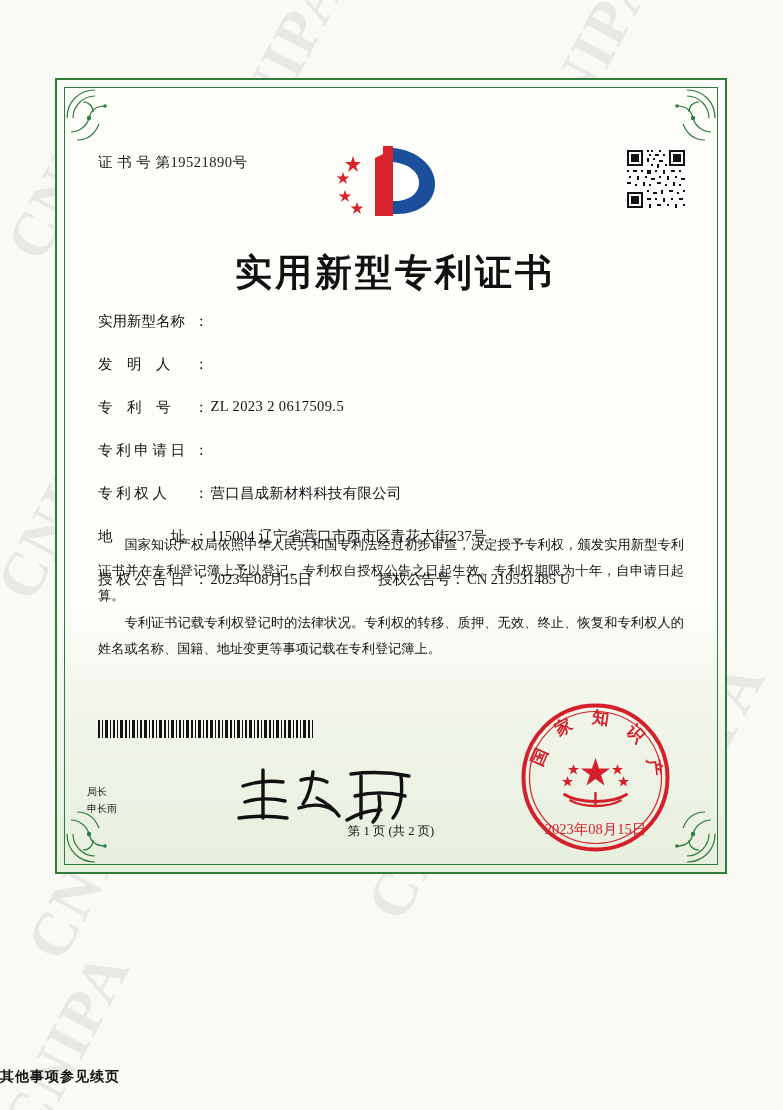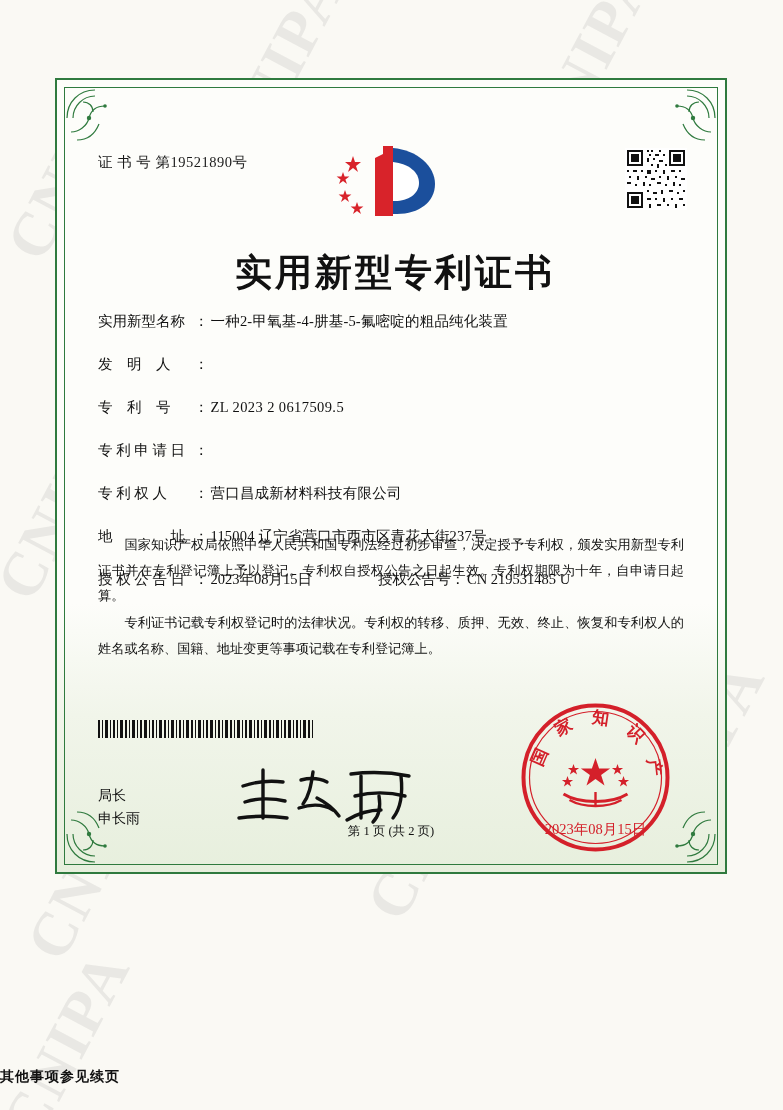--- a/index.html
+++ b/index.html
@@ -114,21 +114,21 @@
 
   
   .fields {
     position: absolute;
     left: 17px;
     right: 17px;
     top: 212px;
   }
   .row {
     display: flex;
-    align-items: center;
+    align-items: flex-start;
     margin-bottom: 24px;
     font-size: 14.5px;
     color: #111;
   }
   .label {
     width: 96px;
     flex: 0 0 96px;
     display: flex;
     justify-content: space-between;
     letter-spacing: 0;
@@ -165,23 +165,23 @@
     left: 17px;
     top: 620px;
     width: 215px;
     height: 18px;
   }
   .barcode svg { display:block; width:215px; height:18px; }
 
   
   .sig-label {
     position: absolute;
-    left: 17px;
+    left: 6px;
     top: 684px;
-    font-size: 14px;
+    font-size: 10px;
     line-height: 1.65;
     color: #111;
   }
   .signature {
     position: absolute;
     left: 148px;
     top: 660px;
     width: 200px;
     height: 70px;
   }
@@ -380,21 +380,20 @@
 
       <div class="title">实用新型专利证书</div>
 
       <div class="fields">
 
         <div class="row">
           <div class="label">
             <span>实用新型名称</span>
           </div>
           <div class="sep">：</div>
-          <div class="val">一种2-甲氧基-4-肼基-5-氟嘧啶的粗品纯化装置</div>
         </div>
 
         <div class="row">
           <div class="label">
             <span>发　明　人</span>
           </div>
           <div class="sep">：</div>
         </div>
 
         <div class="row">

